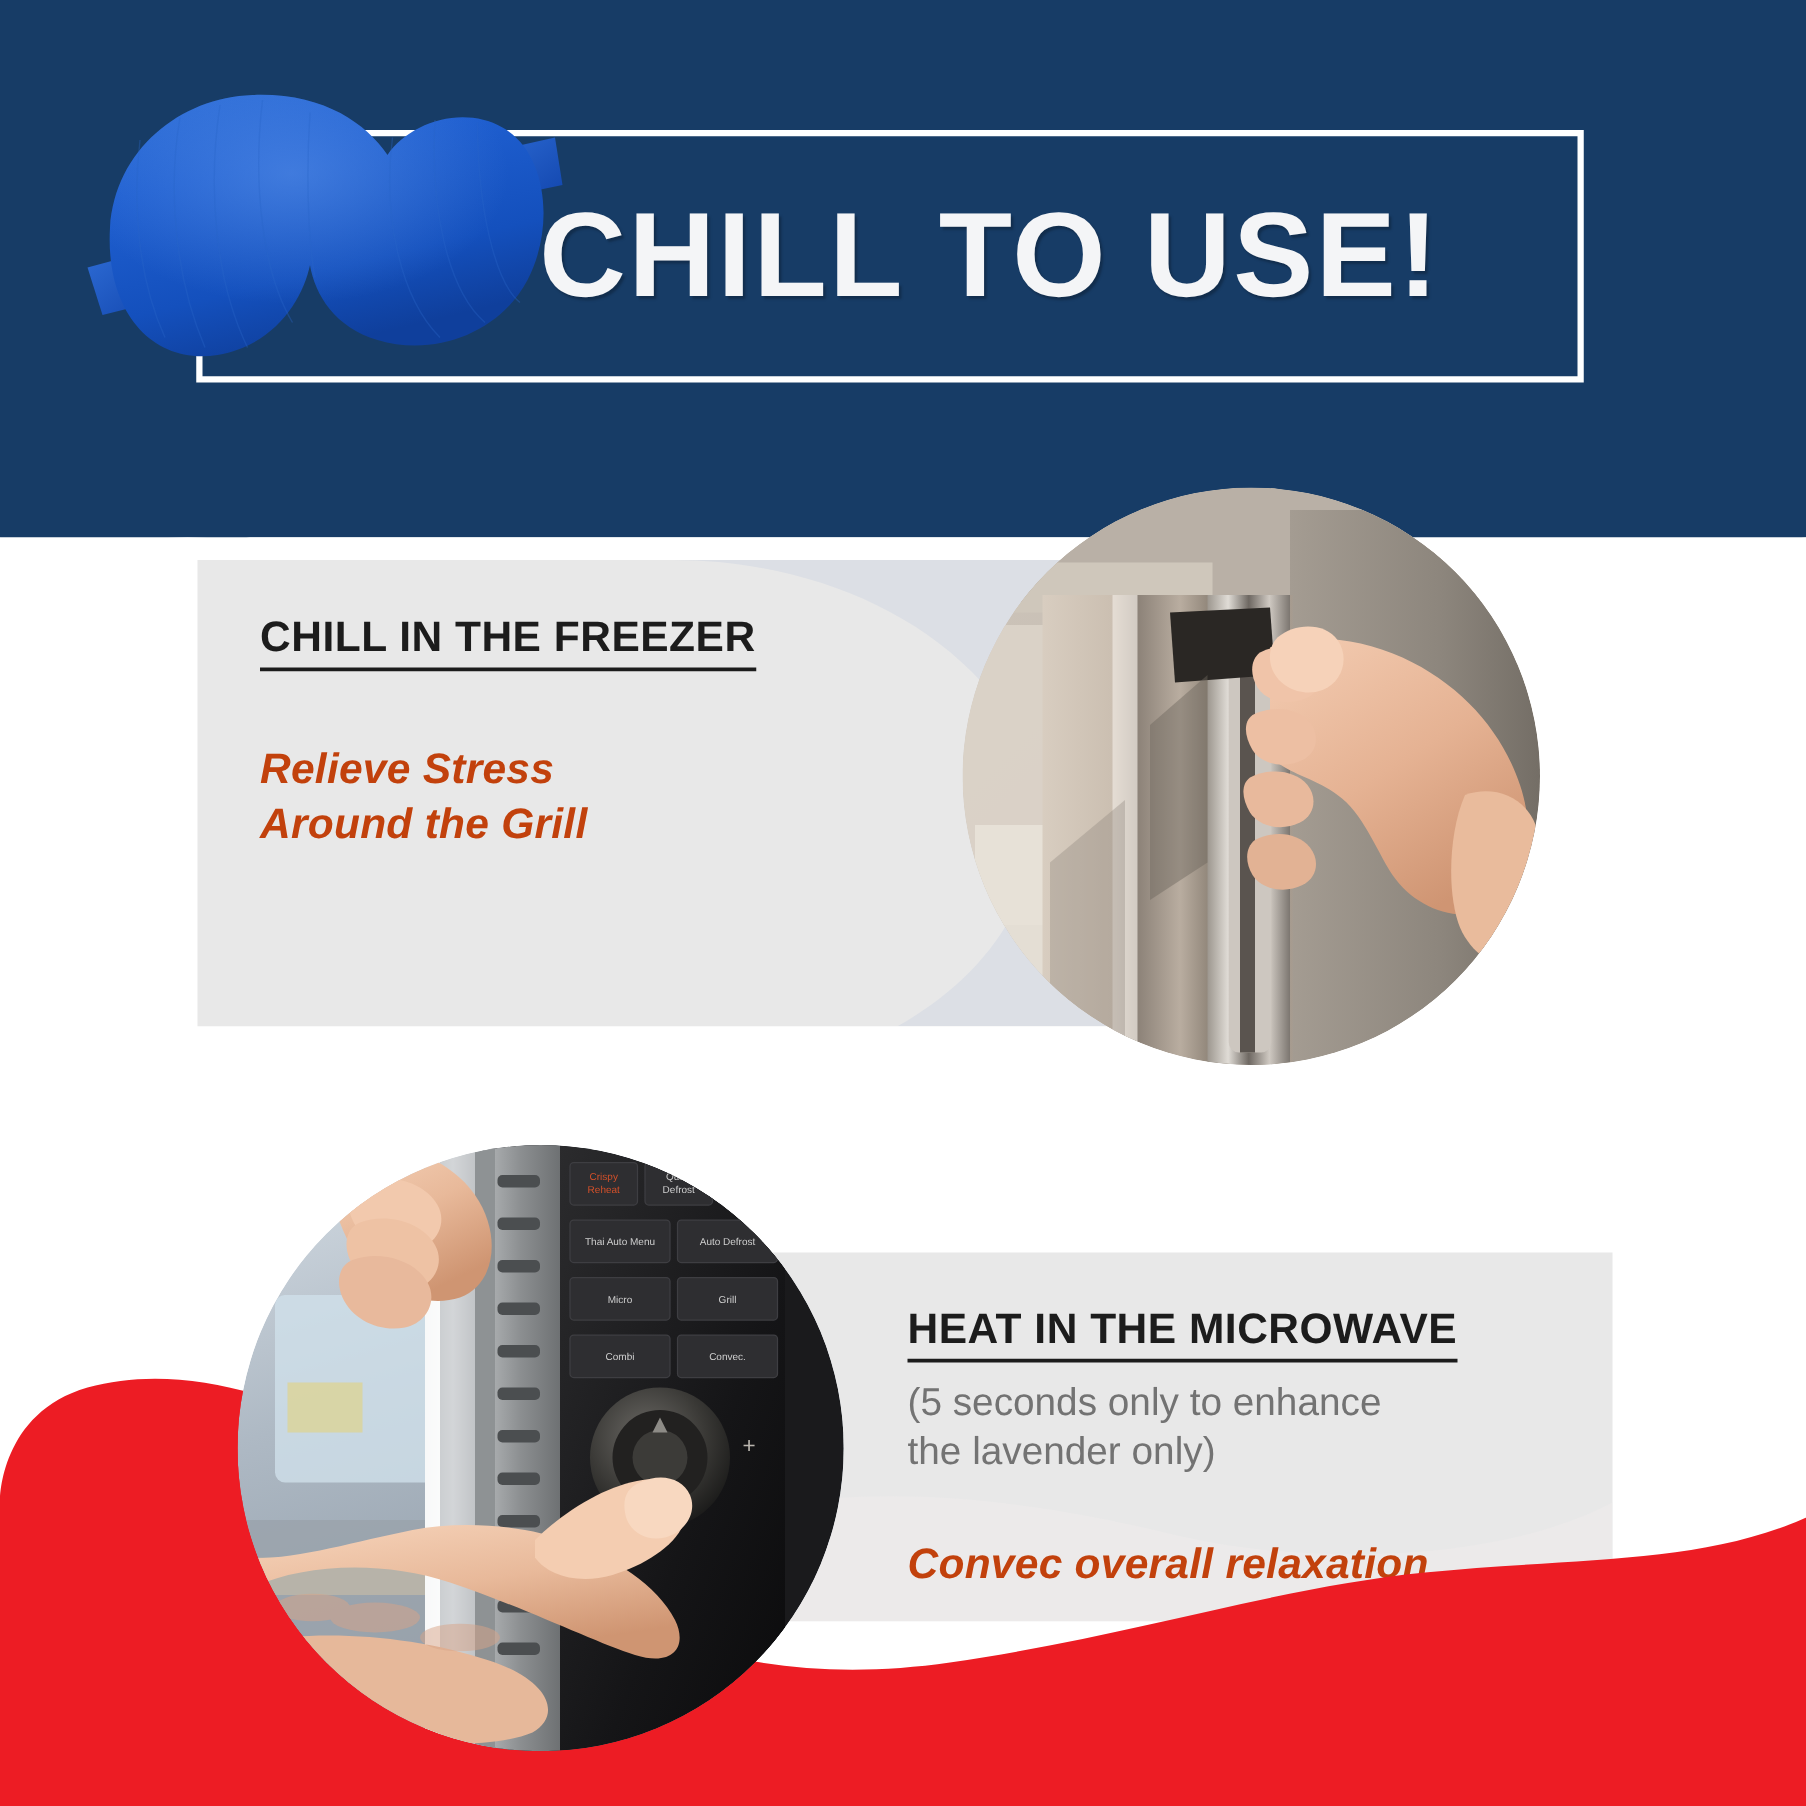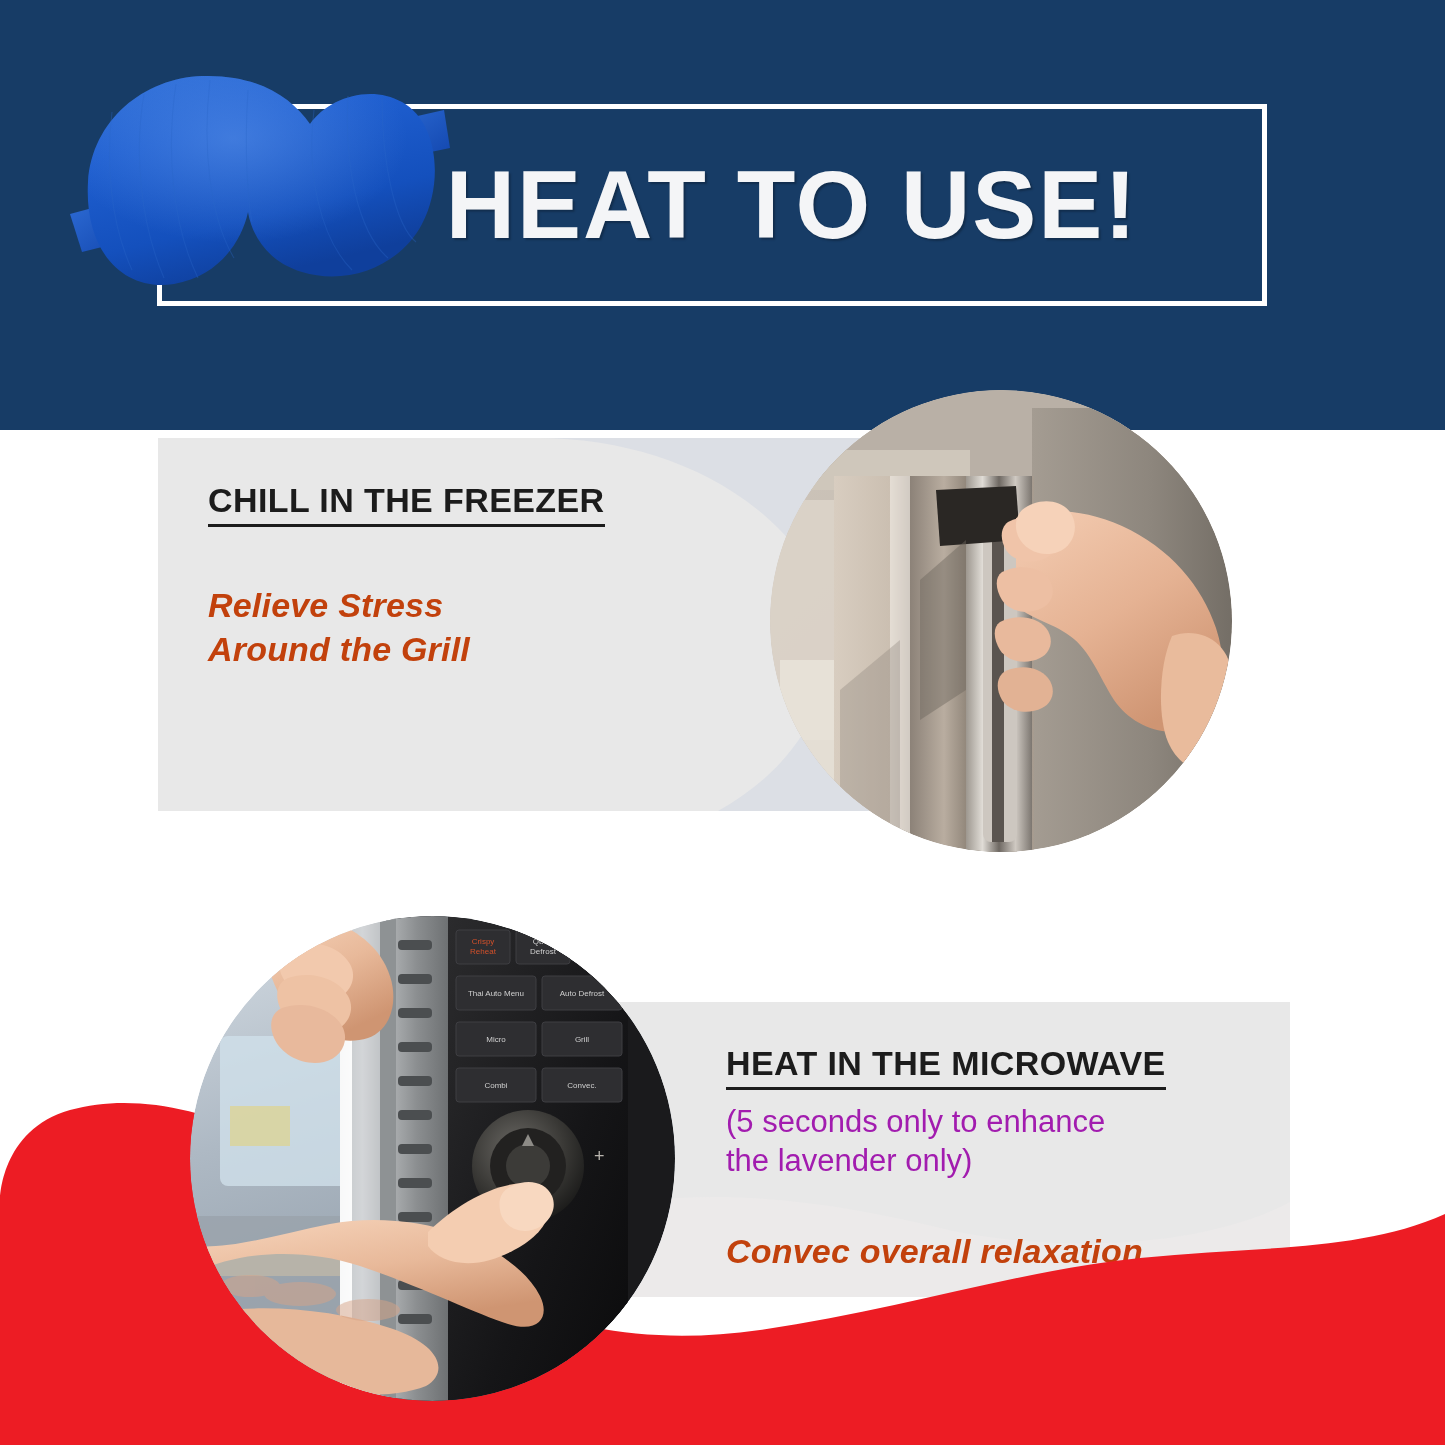--- a/index.html
+++ b/index.html
@@ -70,21 +70,21 @@
   }
 
   
   .card {
     position: absolute;
     background: #e8e8e8;
     overflow: hidden;
     z-index: 4;
   }
   #card-freezer {
-    left: 158px; top: 438px;
+    left: 158px; top: 448px;
     width: 880px; height: 373px;
   }
   #card-microwave {
     left: 556px; top: 958px;
     width: 734px; height: 295px; margin-top: 44px;
   }
   .card-wave {
     position: absolute;
     inset: 0;
     width: 100%;
@@ -105,21 +105,21 @@
     text-transform: uppercase;
     display: inline-block;
     border-bottom: 3px solid #1c1c1c;
     padding-bottom: 5px;
     line-height: 1.05;
     white-space: nowrap;
   }
   .subnote {
     font-size: 31px;
     font-weight: 400;
-    color: #a21caf;
+    color: #737373;
     line-height: 1.28;
     margin-top: 12px;
   }
   .tagline {
     font-size: 34px;
     font-weight: 700;
     font-style: italic;
     color: #c2410c;
     line-height: 1.3;
     letter-spacing: 0.2px;
@@ -178,21 +178,21 @@
                L200,430
                C150,436 110,452 78,478
                C40,508 16,470 0,430 Z" fill="#ffffff"></path>
       <circle cx="150" cy="760" r="330" fill="#ffffff"></circle>
       <circle cx="1400" cy="760" r="240" fill="#ffffff"></circle>
     </svg>
   </div>
 
   <div id="title-frame"></div>
 
-  <div id="title-text">HEAT TO USE!</div>
+  <div id="title-text">CHILL TO USE!</div>
 
   <div id="eye-mask">
     <svg viewBox="0 0 400 250" xmlns="http://www.w3.org/2000/svg">
       <defs>
         <linearGradient id="maskGrad" x1="0" y1="0" x2="0.4" y2="1">
           <stop offset="0%" stop-color="#2f6fd8"></stop>
           <stop offset="35%" stop-color="#1f5fd0"></stop>
           <stop offset="75%" stop-color="#1450bd"></stop>
           <stop offset="100%" stop-color="#0f3f9c"></stop>
         </linearGradient>

